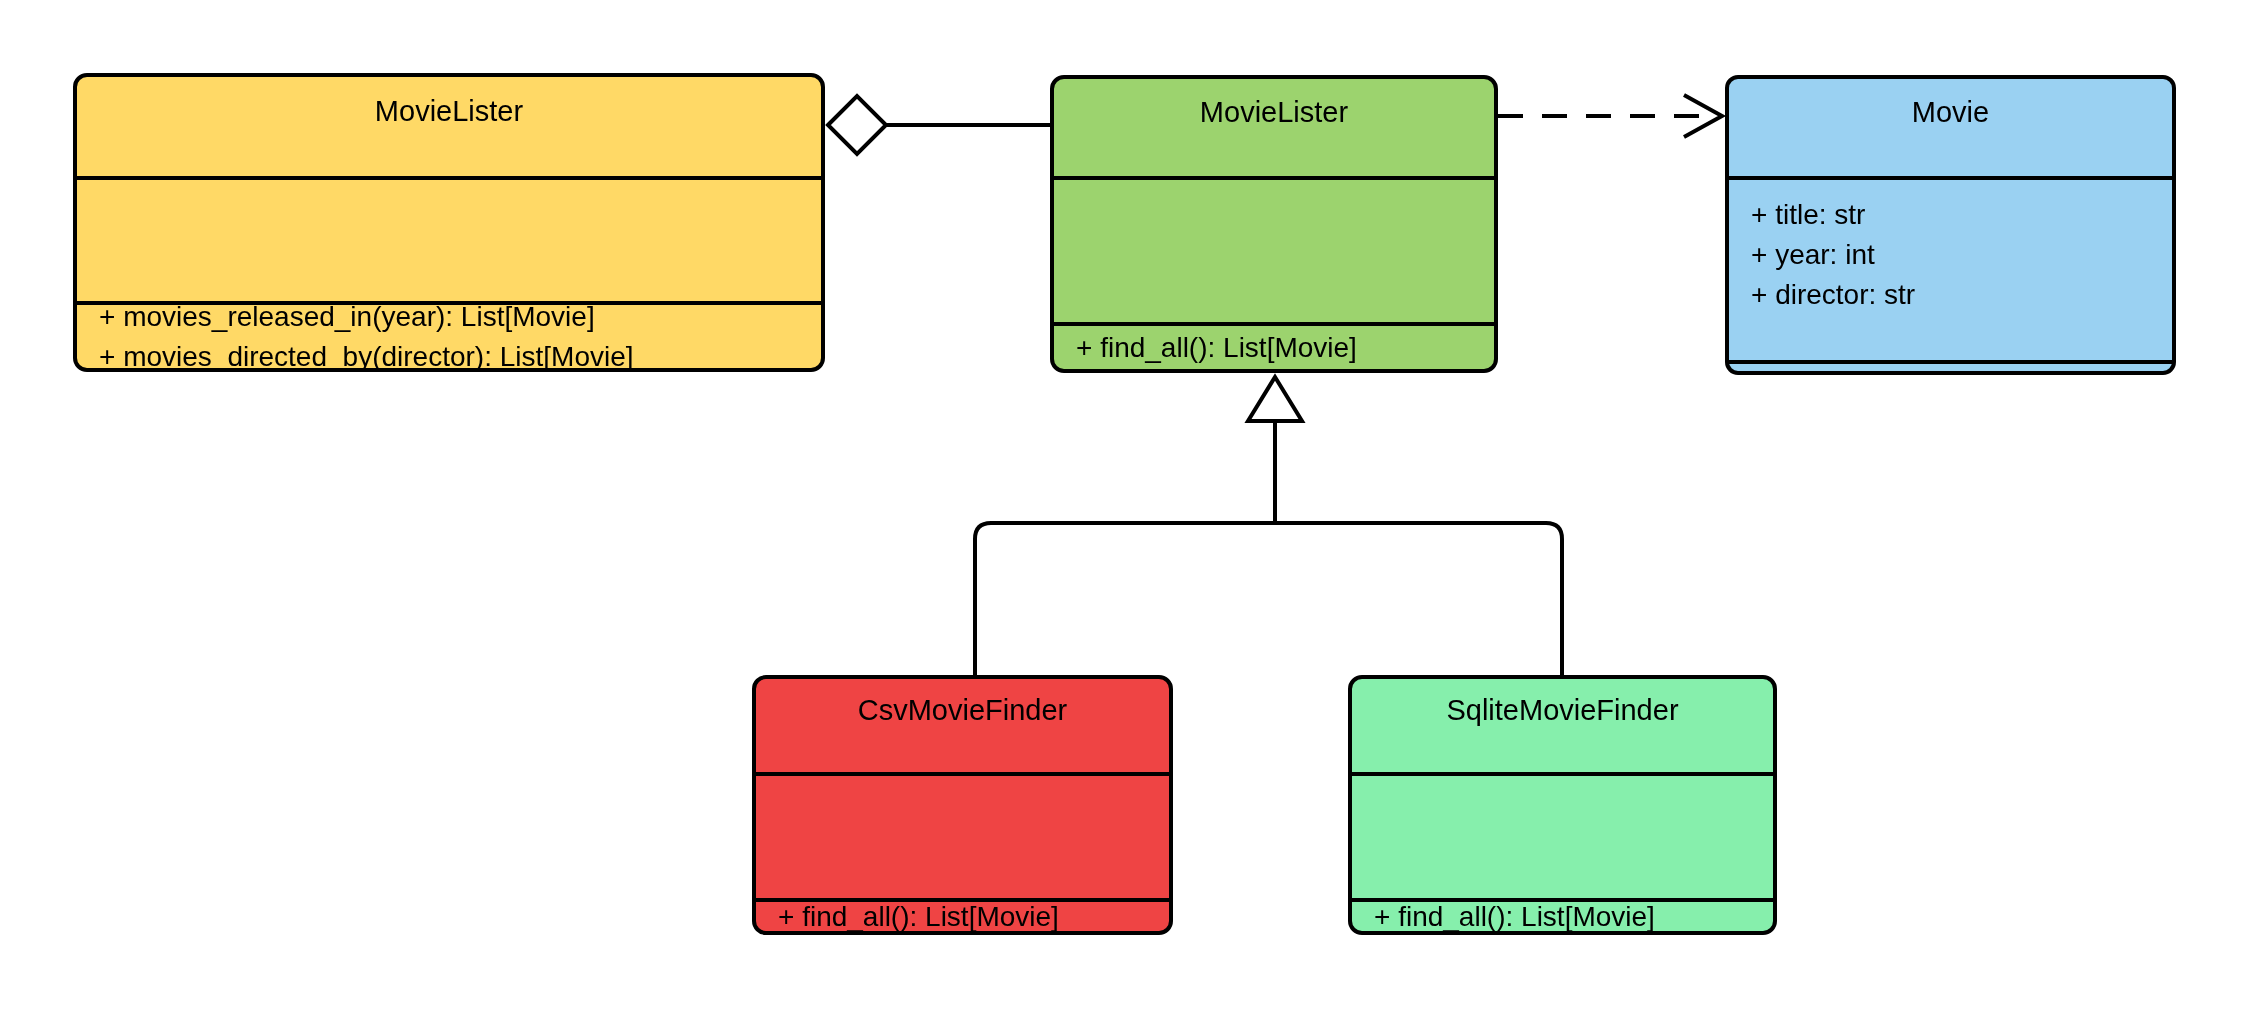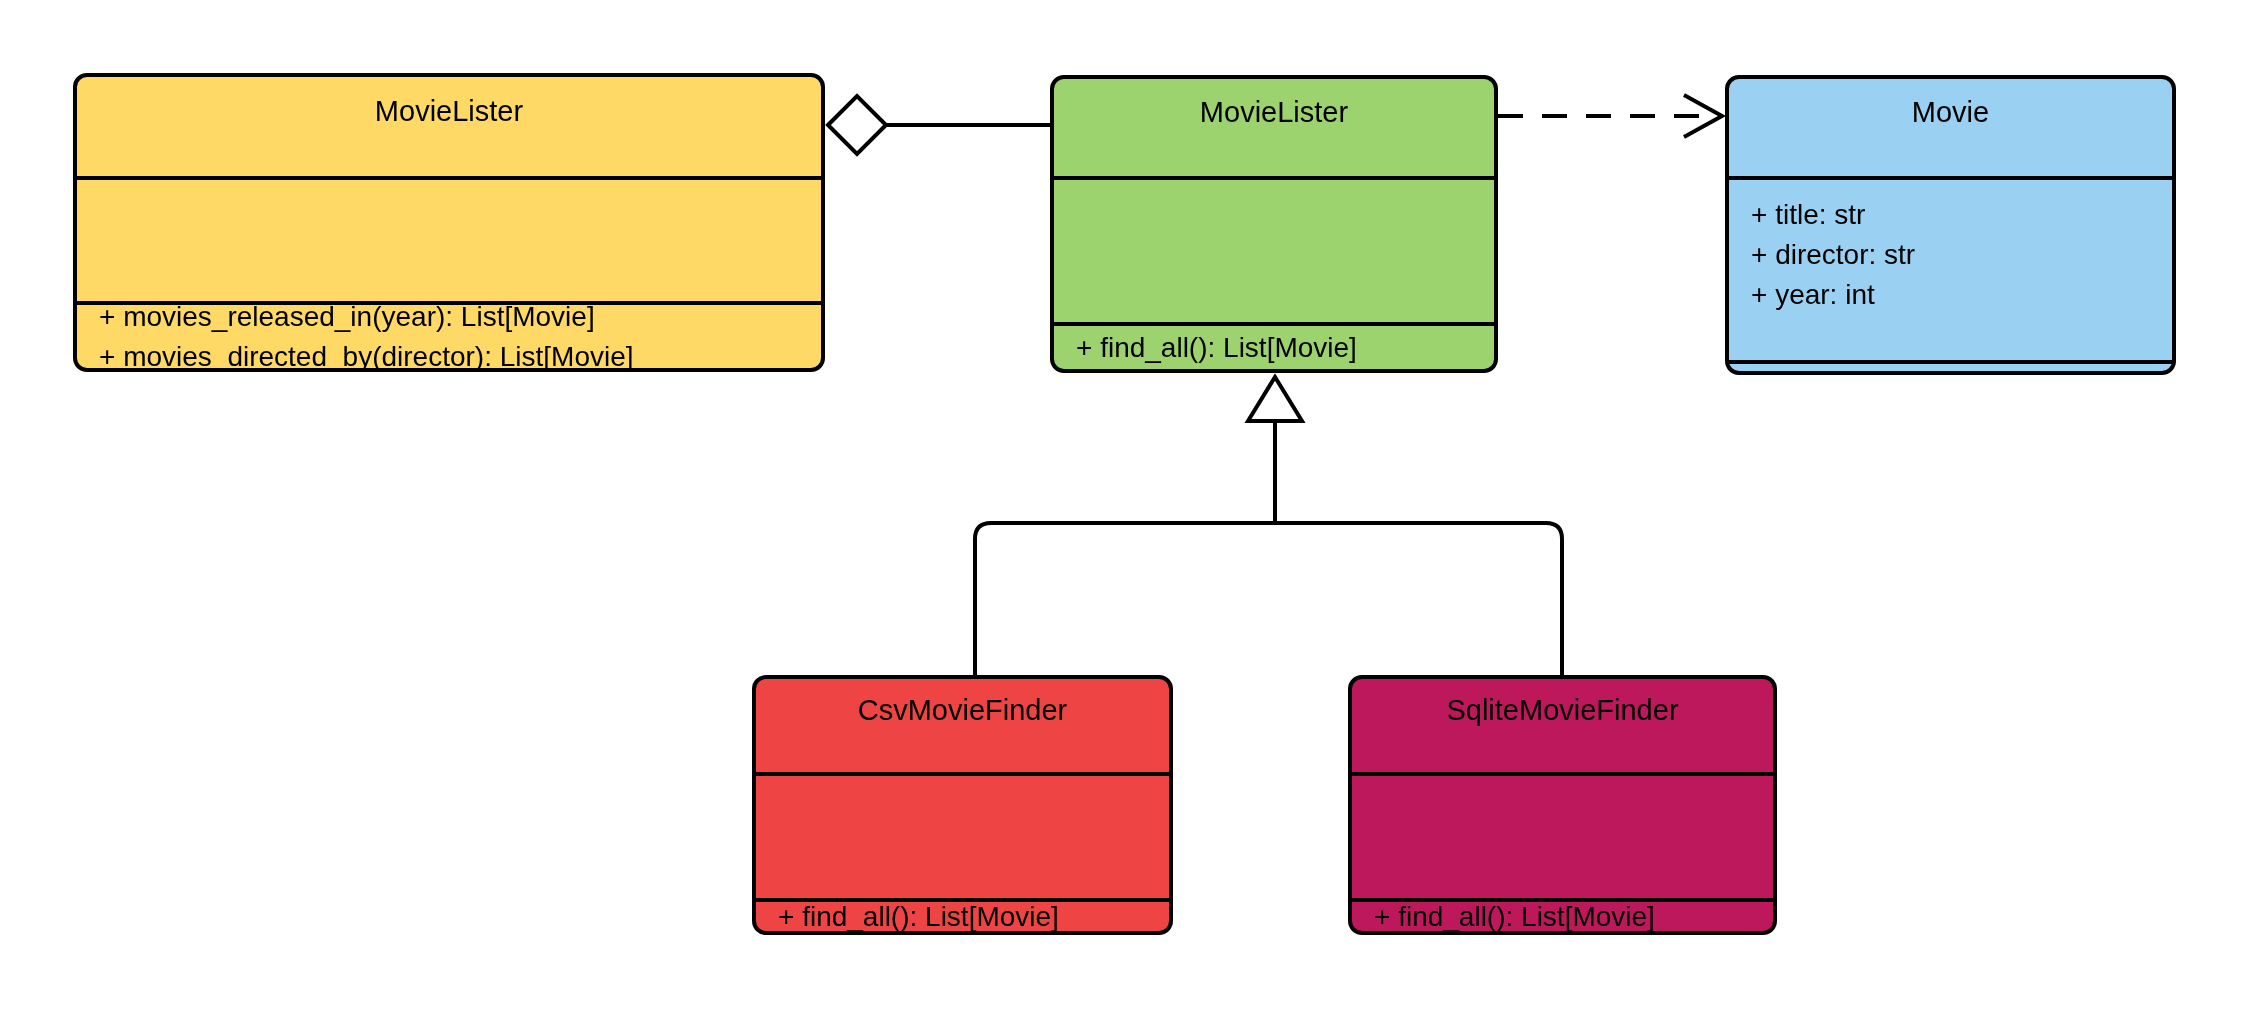--- a/index.html
+++ b/index.html
@@ -92,39 +92,39 @@
   </div>
 
   <div class="uml-class" style="left: 1050px; top: 75px; width: 448px; height: 298px; background: rgb(156, 211, 110);">
     <div class="uml-title" style="height:66px">MovieLister</div>
     <div class="uml-section" style="height:115px"></div>
     <div class="uml-section grow">
       <div class="uml-line">+ find_all(): List[Movie]</div>
     </div>
   </div>
 
-  <div class="uml-class" style="left: 1725px; top: 75px; width: 451px; height: 300px; background: rgb(154, 209, 242);">
+  <div class="uml-class" style="left: 1725px; top: 75px; width: 451px; height: 300px; background: rgb(154, 209, 242); border-radius: 13px;">
     <div class="uml-title" style="height:66px">Movie</div>
     <div class="uml-section" style="height:153px">
       <div class="uml-line">+ title: str</div>
+      <div class="uml-line">+ year: int</div>
       <div class="uml-line">+ director: str</div>
-      <div class="uml-line">+ year: int</div>
     </div>
     <div class="uml-section grow"></div>
   </div>
 
   <div class="uml-class" style="left: 752px; top: 675px; width: 421px; height: 260px; background: #ef4444;">
     <div class="uml-title" style="height:62px">CsvMovieFinder</div>
     <div class="uml-section" style="height:95px"></div>
     <div class="uml-section grow">
       <div class="uml-line">+ find_all(): List[Movie]</div>
     </div>
   </div>
 
-  <div class="uml-class" style="left: 1348px; top: 675px; width: 429px; height: 260px; background: #be185d;">
+  <div class="uml-class" style="left: 1348px; top: 675px; width: 429px; height: 260px; background: #86efac;">
     <div class="uml-title" style="height:62px">SqliteMovieFinder</div>
     <div class="uml-section" style="height:95px"></div>
     <div class="uml-section grow">
       <div class="uml-line">+ find_all(): List[Movie]</div>
     </div>
   </div>
 
 </div>
 
 </body></html>

